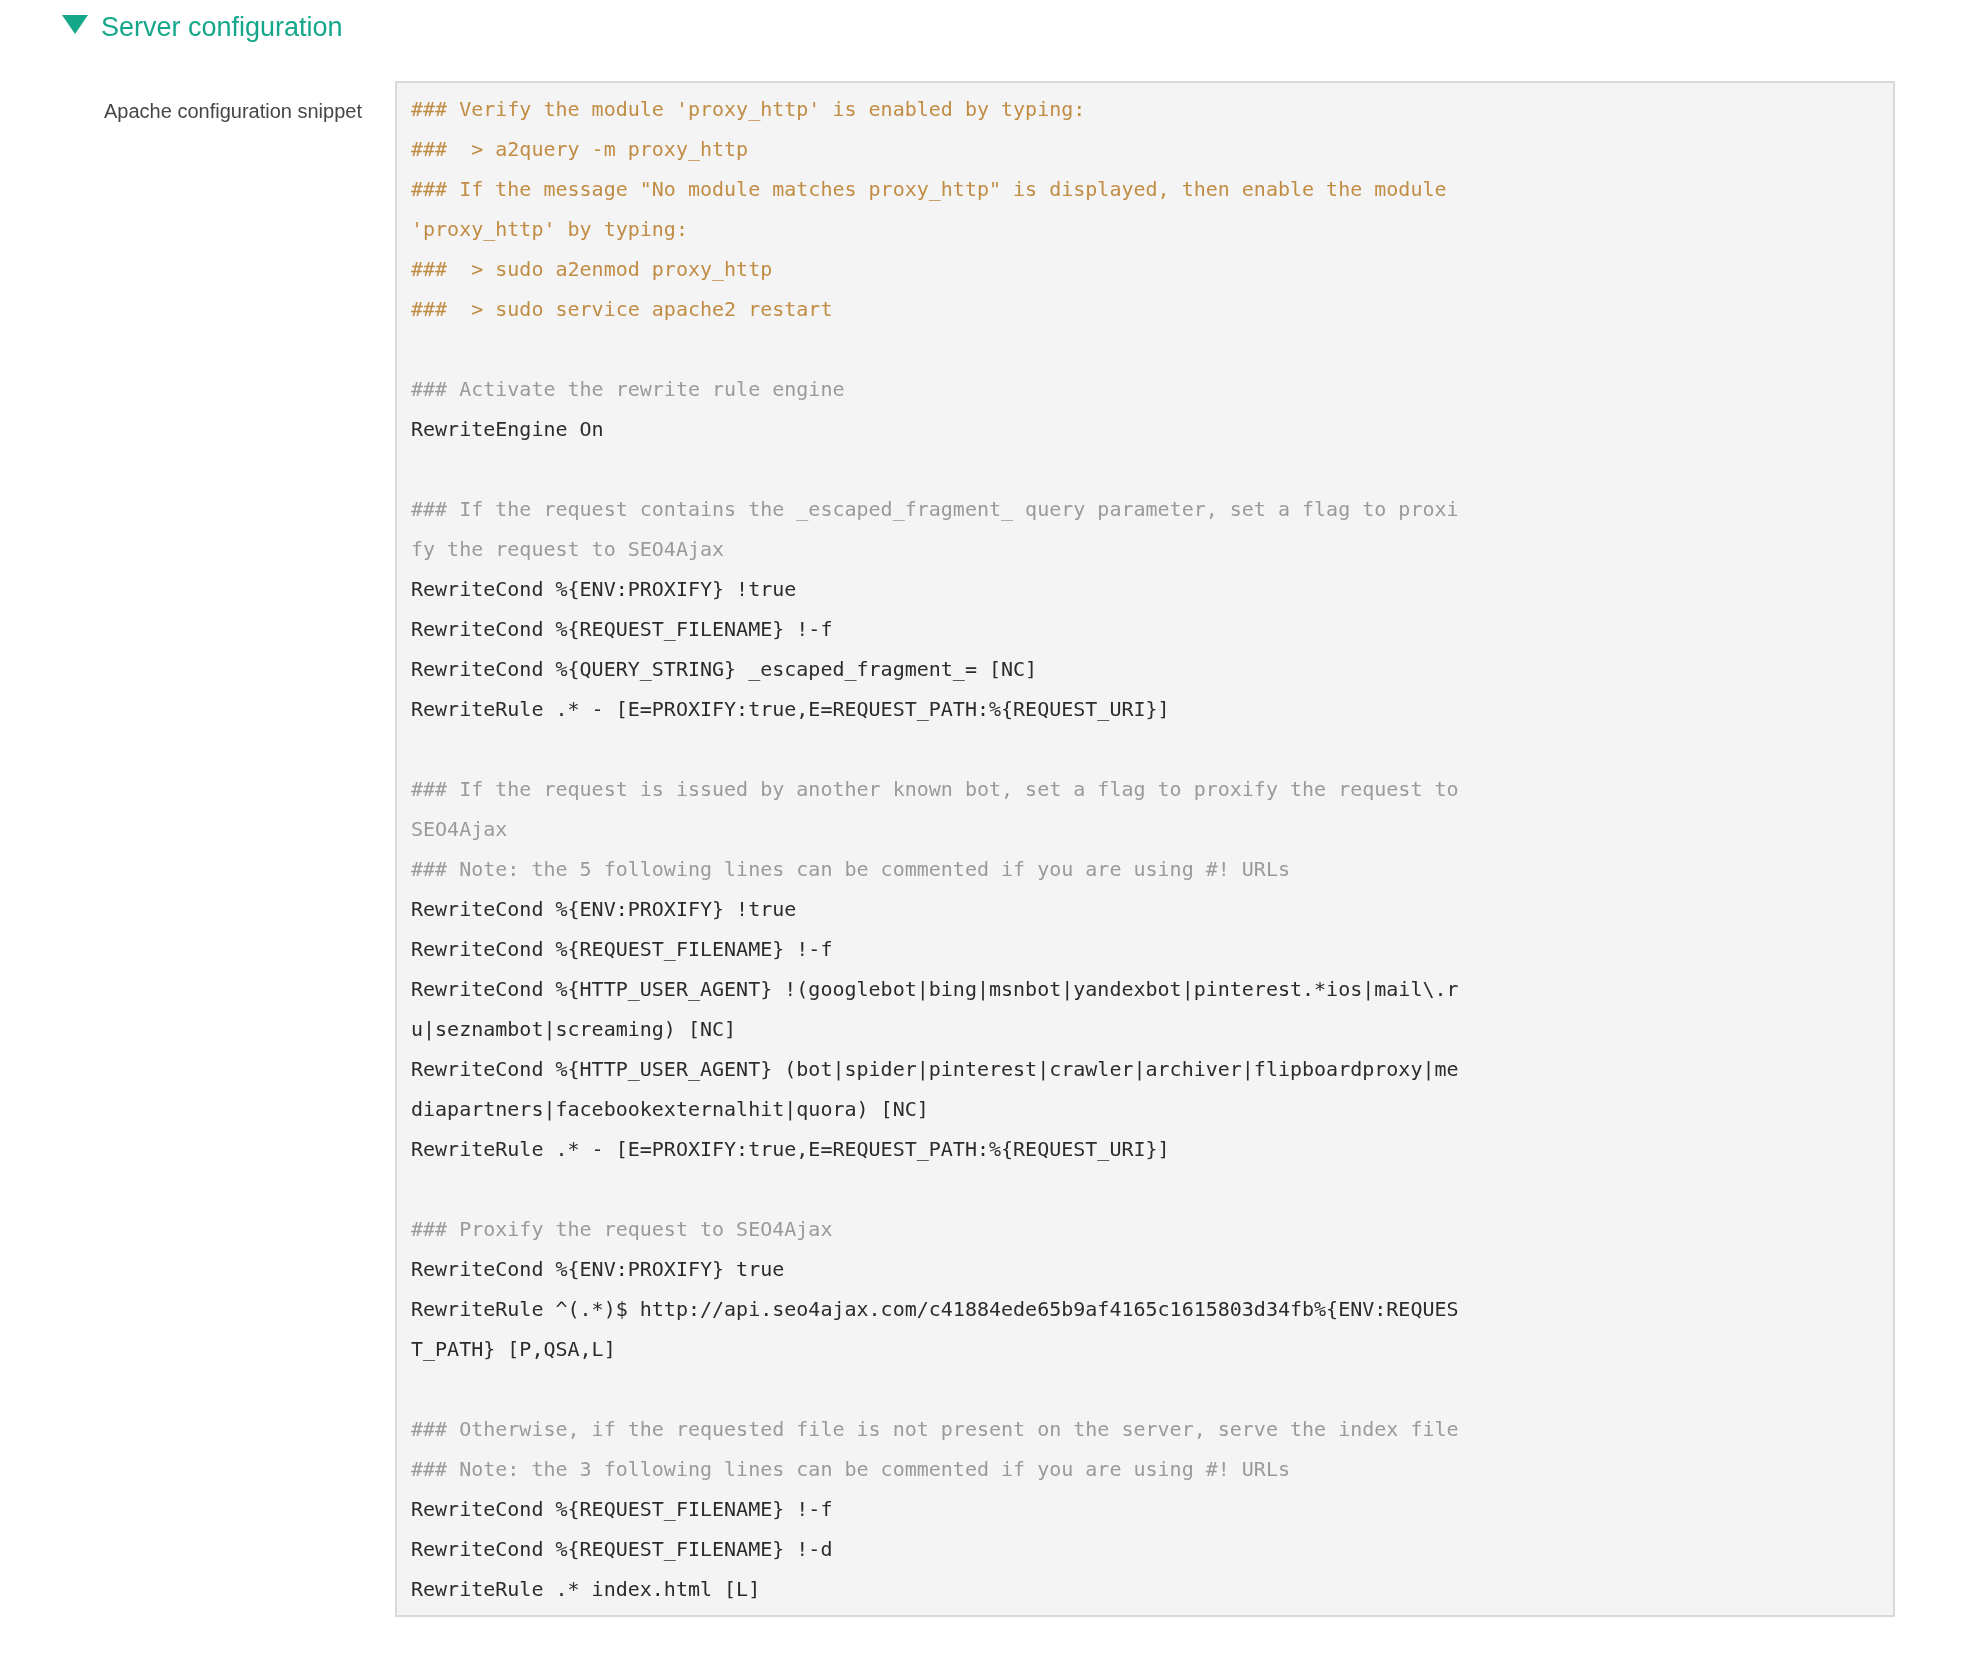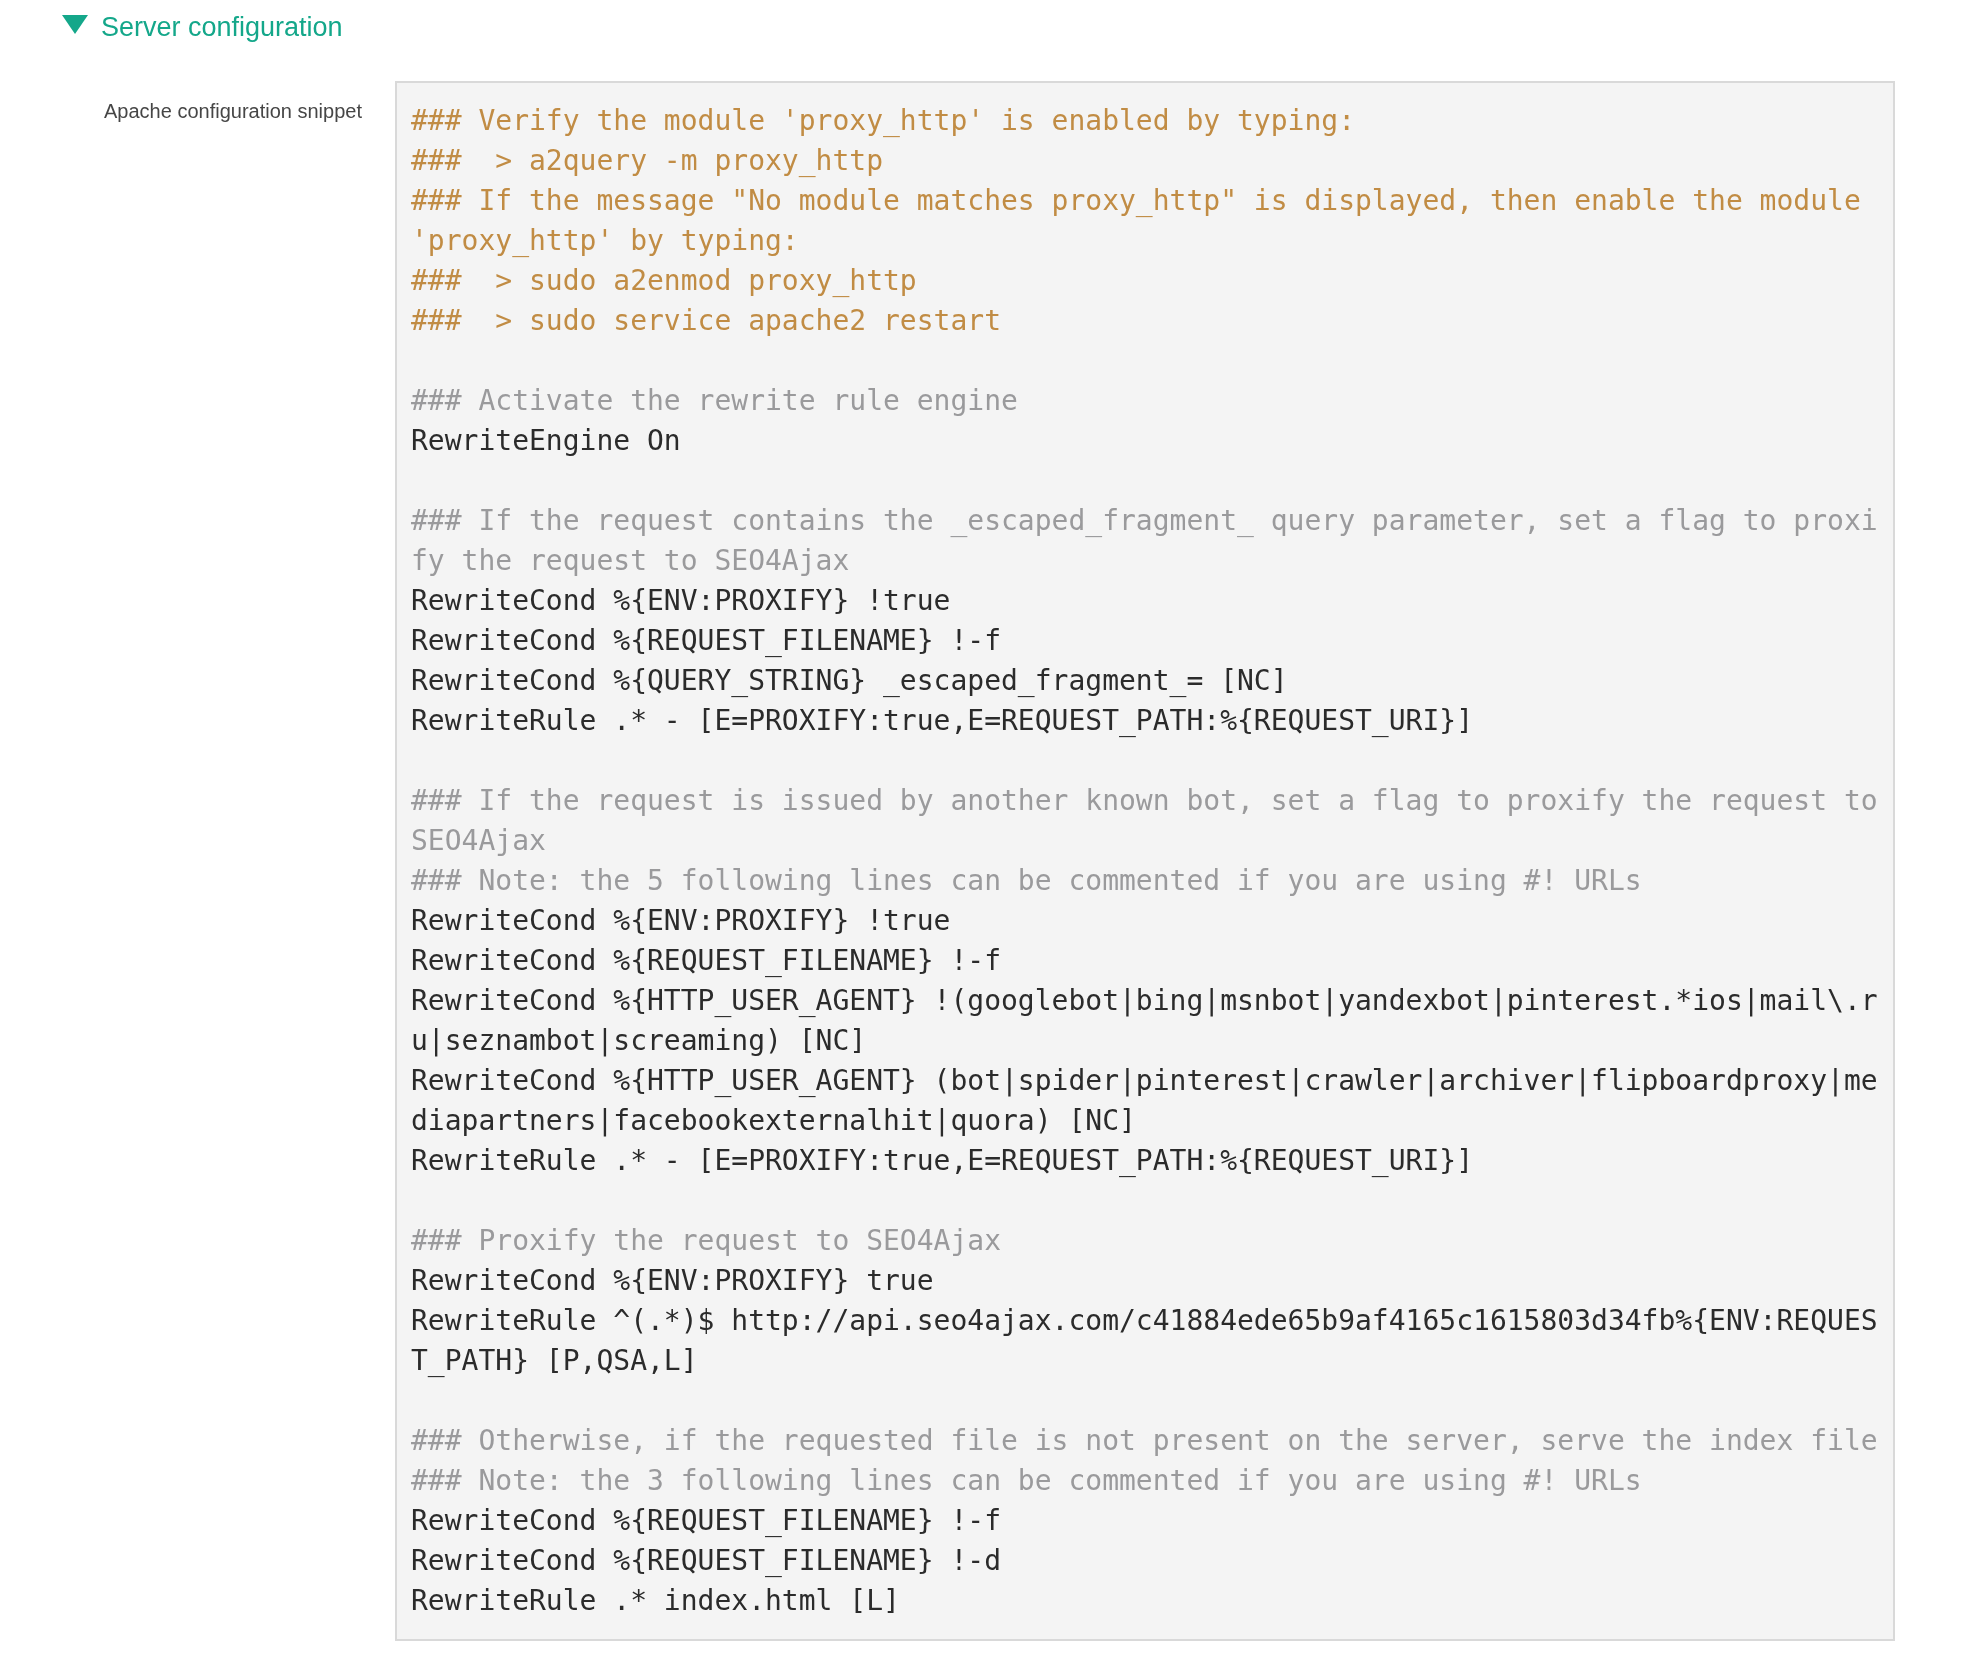--- a/index.html
+++ b/index.html
@@ -54,23 +54,23 @@
     text-align: right;
     font-size: 20px;
     line-height: 33px;
     color: var(--label-text);
   }
   .code-box {
     margin: 0 0 0 33px;
     width: 1500px;
     background: var(--code-box-bg);
     border: 2px solid var(--code-box-border);
-    padding: 18px 14px;
+    padding: 6px 14px;
     font-family: "DejaVu Sans Mono", monospace;
-    font-size: 28px;
+    font-size: 20px;
     line-height: 40px;
     overflow: hidden;
   }
   .code-line {
     white-space: pre;
     min-height: 40px;
   }
   .code-line.cmd   { color: var(--comment-command); }
   .code-line.note  { color: var(--comment-note); }
   .code-line.code  { color: var(--code-text); }

